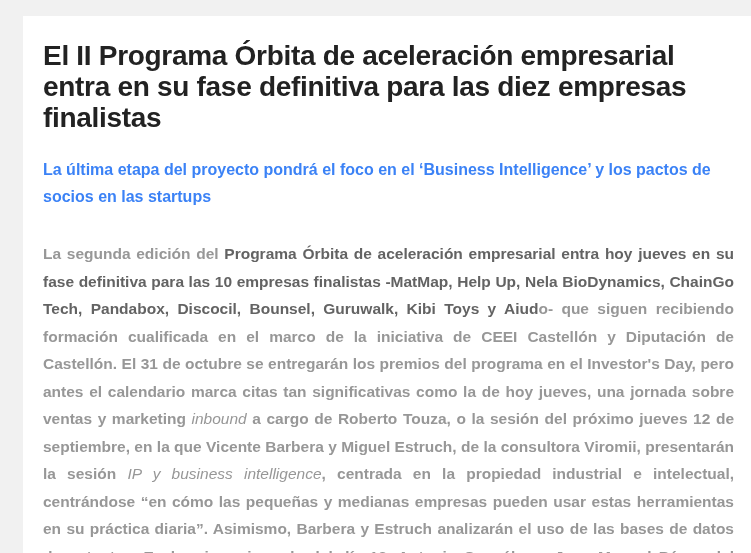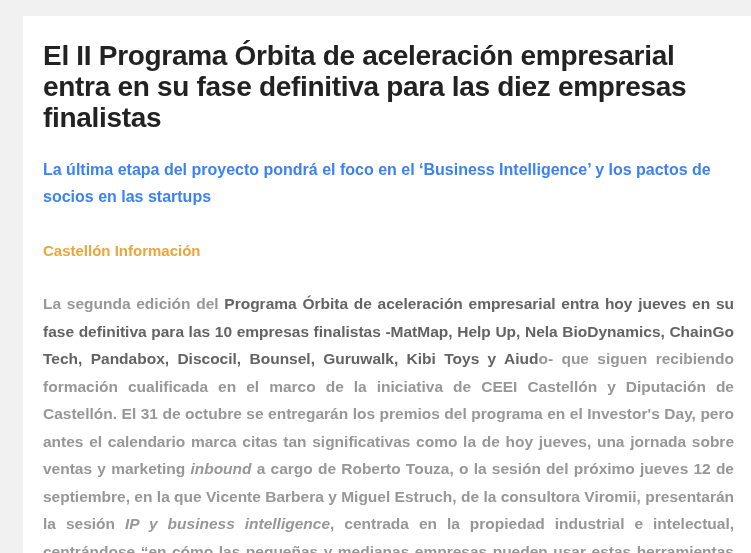--- a/index.html
+++ b/index.html
@@ -55,28 +55,25 @@
   .article-body {
     margin: 0;
     margin-top: 30px;
     font-size: 15.5px;
     line-height: 27.5px;
     color: #979797;
     text-align: justify;
   }
   .seg-regular { font-weight: bold; font-style: normal; }
   .seg-bold    { font-weight: bold; color: #636363; }
-  .seg-italic  { font-style: italic; font-weight: bold; }
+  .seg-italic  { font-style: italic; }
 </style>
 </head>
 <body>
 
 <div class="article-card">
   <h1 class="article-title">El II Programa Órbita de aceleración empresarial entra en su fase definitiva para las diez empresas finalistas</h1>
 
   <h2 class="article-subtitle">La última etapa del proyecto pondrá el foco en el ‘Business Intelligence’ y los pactos de socios en las startups</h2>
 
-  <div>
-    <a class="article-byline">Castellón Información</a>
-  </div>
 
   <p class="article-body"><span class="seg-regular">La segunda edición del </span><span class="seg-bold">Programa Órbita de aceleración empresarial entra hoy jueves en su fase definitiva para las 10 empresas finalistas -MatMap, Help Up, Nela BioDynamics, ChainGo Tech, Pandabox, Discocil, Bounsel, Guruwalk, Kibi Toys y Aiud</span><span class="seg-regular">o- que siguen recibiendo formación cualificada en el marco de la iniciativa de CEEI Castellón y Diputación de Castellón. El 31 de octubre se entregarán los premios del programa en el Investor's Day, pero antes el calendario marca citas tan significativas como la de hoy jueves, una jornada sobre ventas y marketing </span><span class="seg-italic">inbound</span><span class="seg-regular"> a cargo de Roberto Touza, o la sesión del próximo jueves 12 de septiembre, en la que Vicente Barbera y Miguel Estruch, de la consultora Viromii, presentarán la sesión </span><span class="seg-italic">IP y business intelligence</span><span class="seg-regular">, centrada en la propiedad industrial e intelectual, centrándose “en cómo las pequeñas y medianas empresas pueden usar estas herramientas en su práctica diaria”. Asimismo, Barbera y Estruch analizarán el uso de las bases de datos de patentes. En la misma jornada del día 12, Antonio González y Juan Manuel Pérez, del despacho de abogados Aktion Legal, abordarán los aspectos legales más relevantes que se plantean habitualmente con ocasión de la entrada de los inversores en las startups “y se analizarán los pasos, recomendaciones y cláusulas mas relevantes para formalizar el pacto de socios con éxito”, explican los expertos.</span></p>
 </div>
 
 </body></html>

